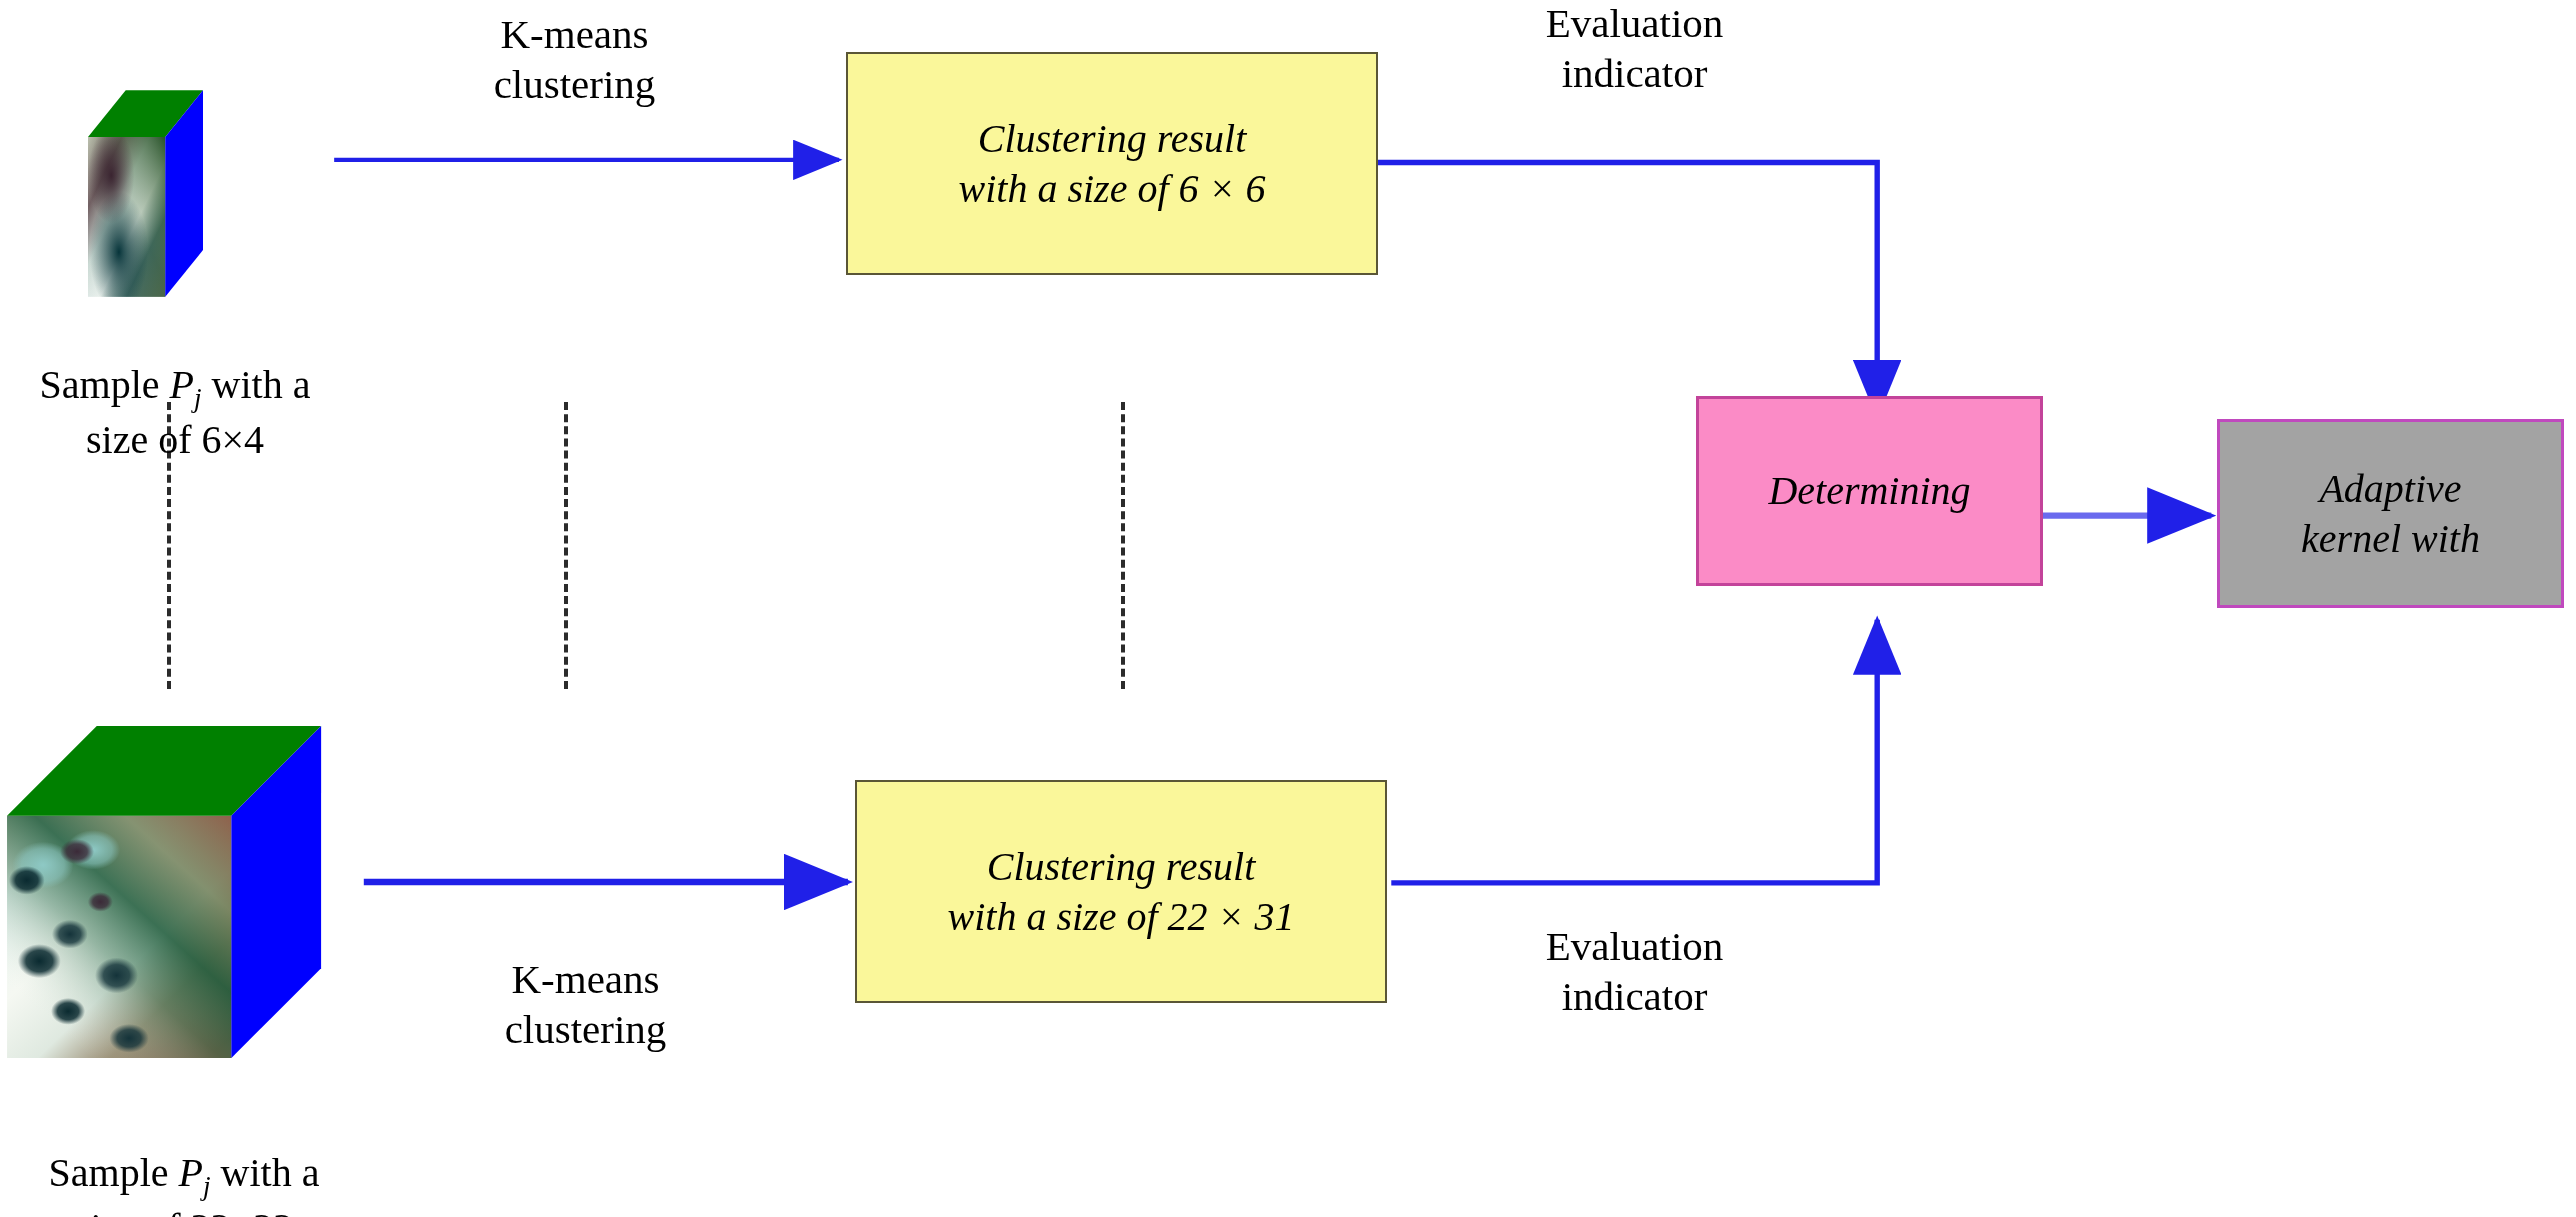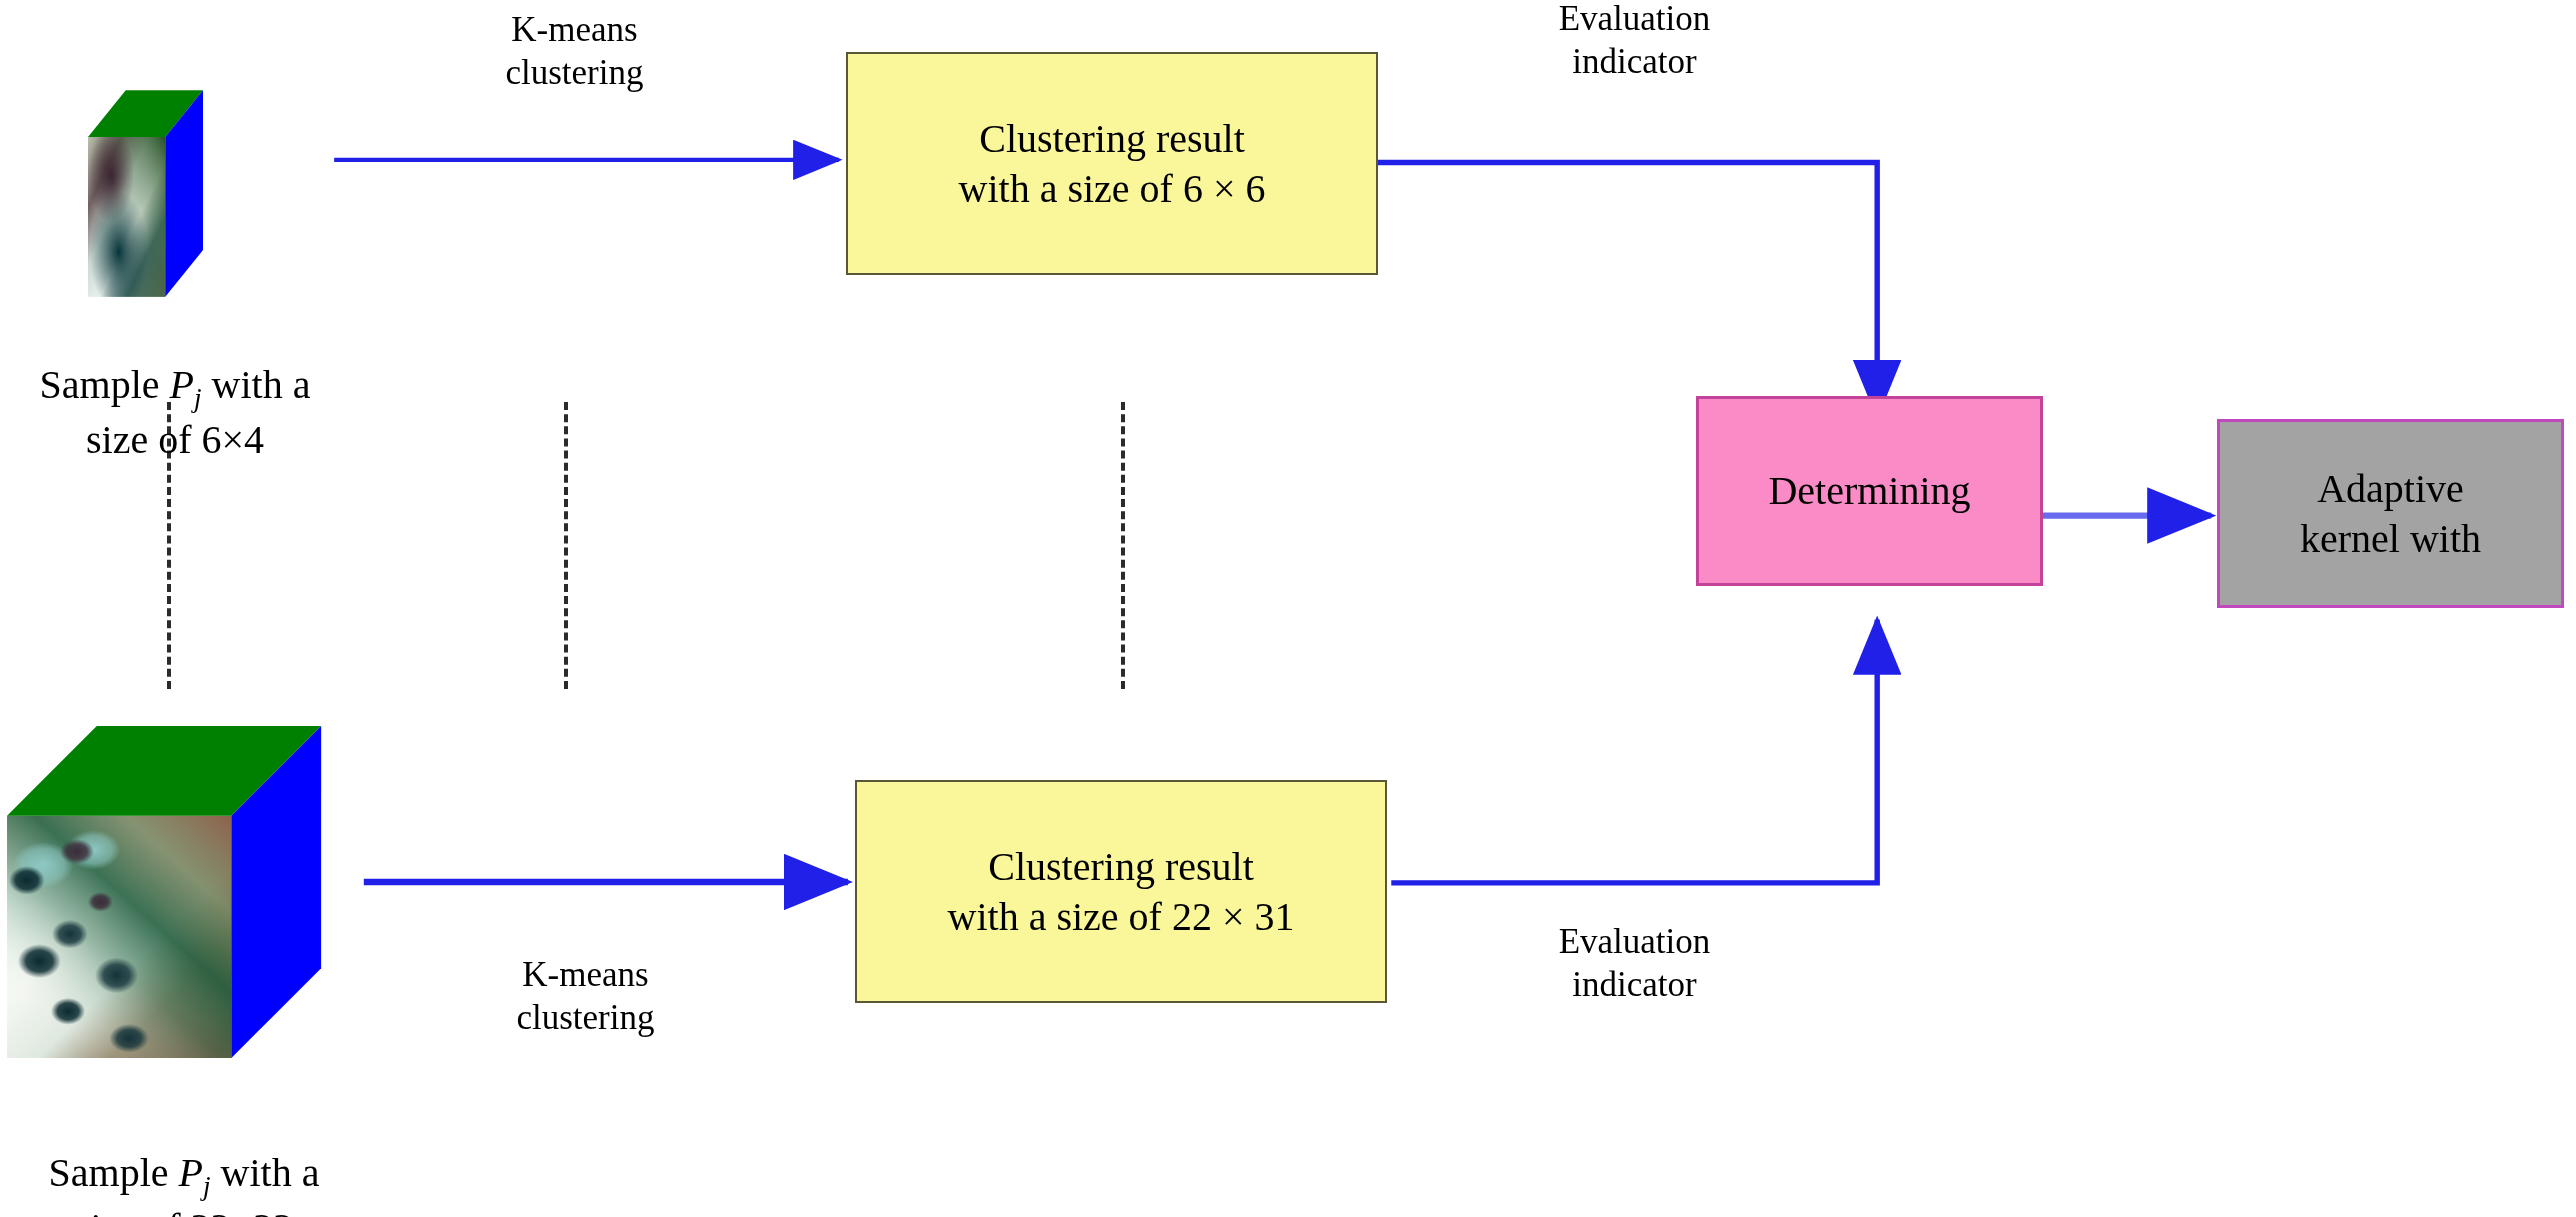--- a/index.html
+++ b/index.html
@@ -3,30 +3,30 @@
 <meta charset="utf-8">
 <style>
   html,body{margin:0;padding:0;background:#ffffff;}
   body{width:2576px;height:1217px;position:relative;overflow:hidden;
        font-family:"Liberation Serif","DejaVu Serif",serif;color:#000;}
   .stage{position:absolute;left:0;top:0;width:2576px;height:1217px;}
 
   
   .lbl{position:absolute;text-align:center;line-height:1.22;
        font-family:"Liberation Serif","DejaVu Serif",serif;
-       font-size:35px;color:#000;white-space:pre-line;}
+       font-size:41px;color:#000;white-space:pre-line;}
   .lbl-sample{font-size:40px;line-height:1.26;}
   .ital{font-style:italic;}
   .sub{font-size:0.68em;vertical-align:-0.32em;font-style:italic;}
 
   
   .box{position:absolute;display:flex;align-items:center;justify-content:center;
        text-align:center;line-height:1.25;font-size:40px;
        font-family:"Liberation Serif","DejaVu Serif",serif;
-       box-sizing:border-box;}
+       box-sizing:border-box;font-style:italic;}
   .box-yellow{background:#FAF79A;border:2.7px solid #5A5636;}
   .box-pink{background:#FB8BC6;border:3.6px solid #C3439A;}
   .box-blue{background:#a3a3a3;border:3.6px solid #C049BE;}
   .box span{display:block;}
 
   
   .cube{position:absolute;}
   .cube svg{display:block;}
 
   

